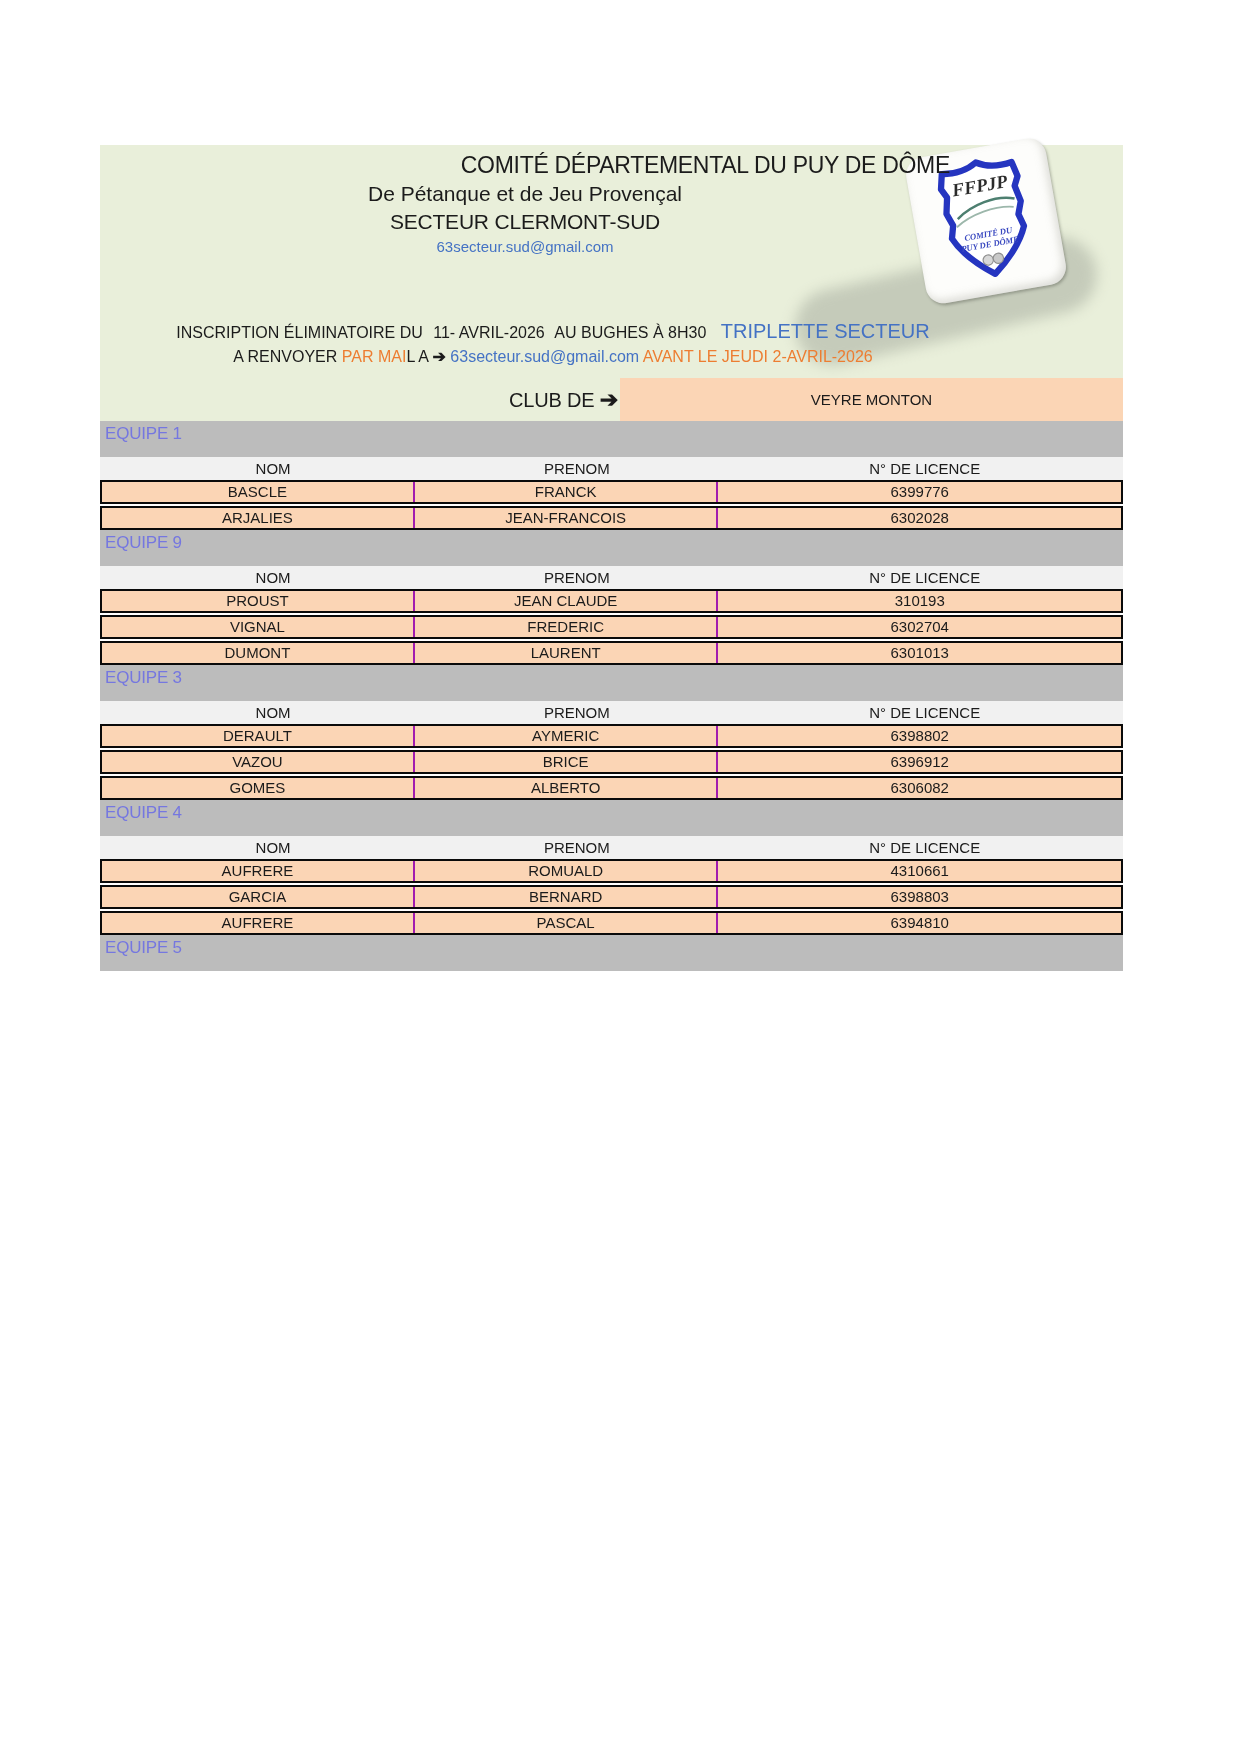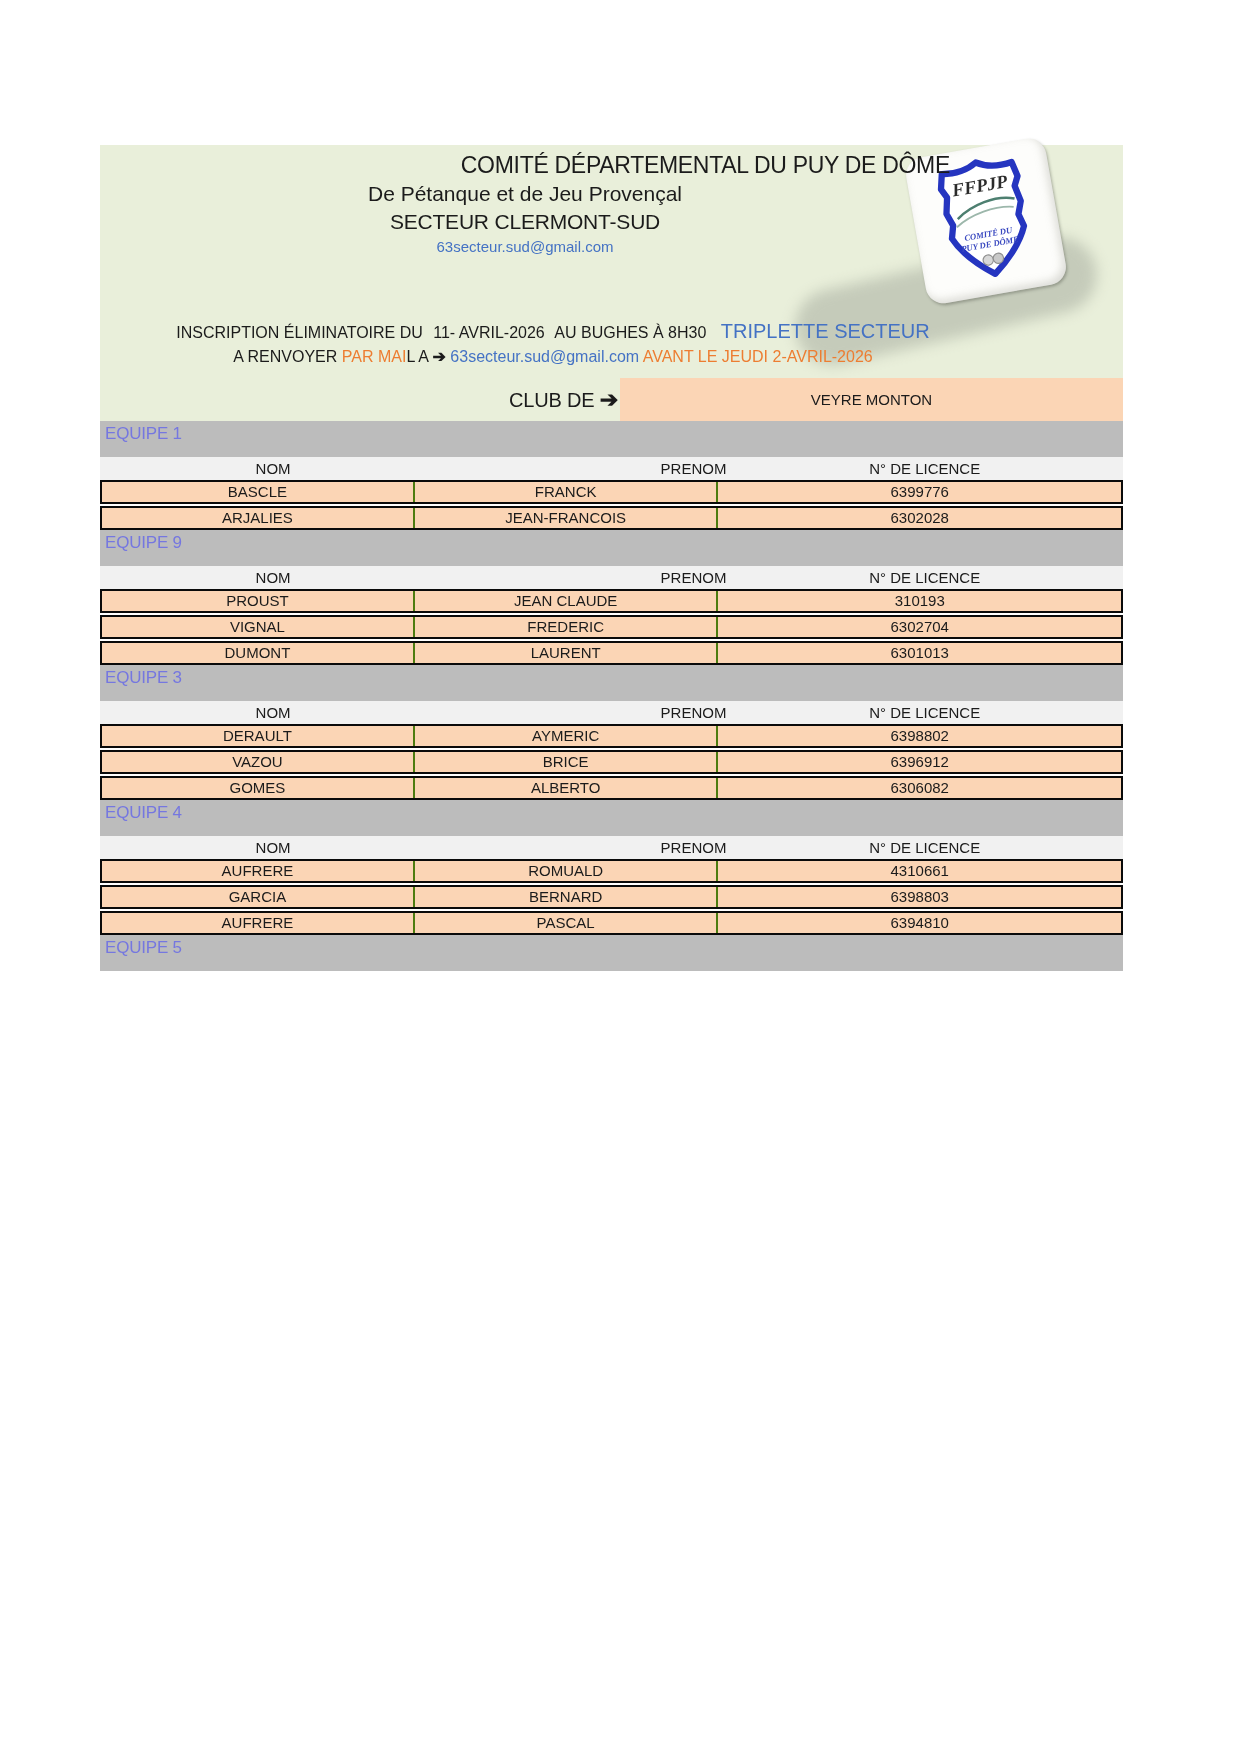--- a/index.html
+++ b/index.html
@@ -57,31 +57,31 @@
 
   
   .team{width:1023px;}
   .band{
     height:36px;background:var(--band_gray);
     line-height:26px;padding-left:5px;box-sizing:border-box;
   }
   .band-label{font-size:17px;color:var(--equipe_text);letter-spacing:-0.2px;}
   .head{display:flex;height:23px;background:var(--head_gray);padding-left:19px;}
   .hc{font-size:15px;line-height:23px;text-align:center;}
-  .c1{width:30.7%;} .c2{width:29.8%;text-align:right;} .c3{width:39.5%;}
+  .c1{width:30.7%;} .c2{width:29.8%;} .c3{width:39.5%;}
   .row{
     display:flex;border:2px solid #0a0a0a;background:var(--peach);
     margin-bottom:2px;
   }
   .row:last-child{margin-bottom:0;}
   .cell{
     font-size:15px;line-height:20px;height:20px;text-align:center;
     box-sizing:border-box;
   }
-  .cell.c1,.cell.c2{border-right:2px solid #4d7c0f;}
+  .cell.c1,.cell.c2{border-right:2px solid #a21caf;}
 </style>
 </head>
 <body>
 
 <div class="sheet">
 
   <div class="green-block">
 
     <div class="logo-shadow"></div>
     <div class="logo-badge">

